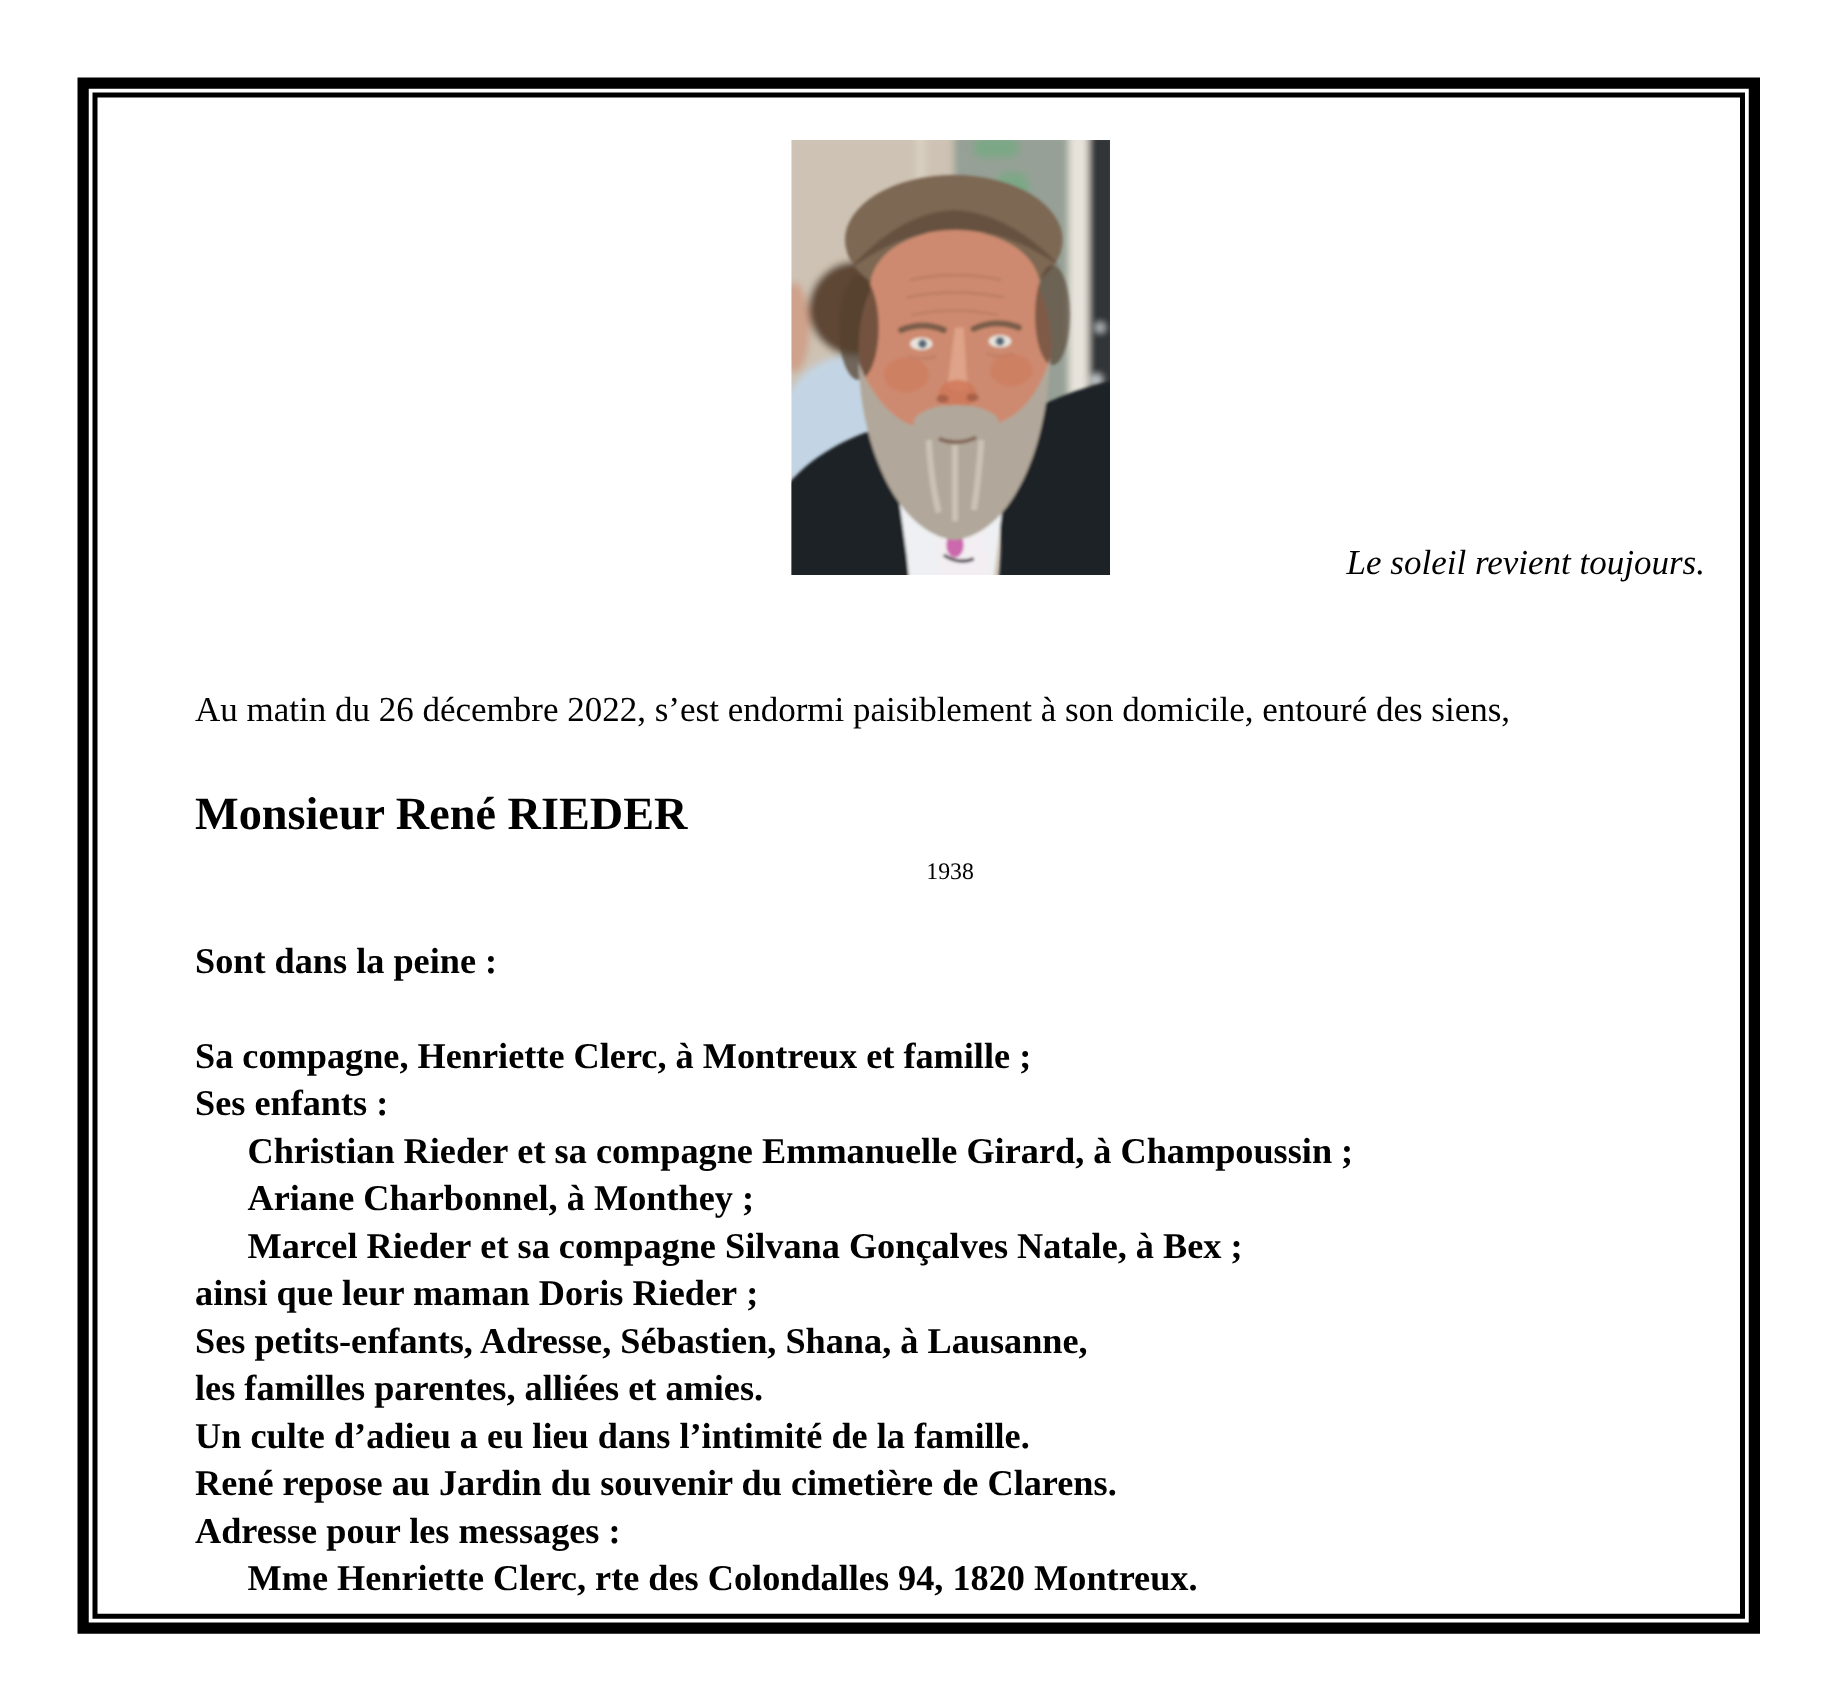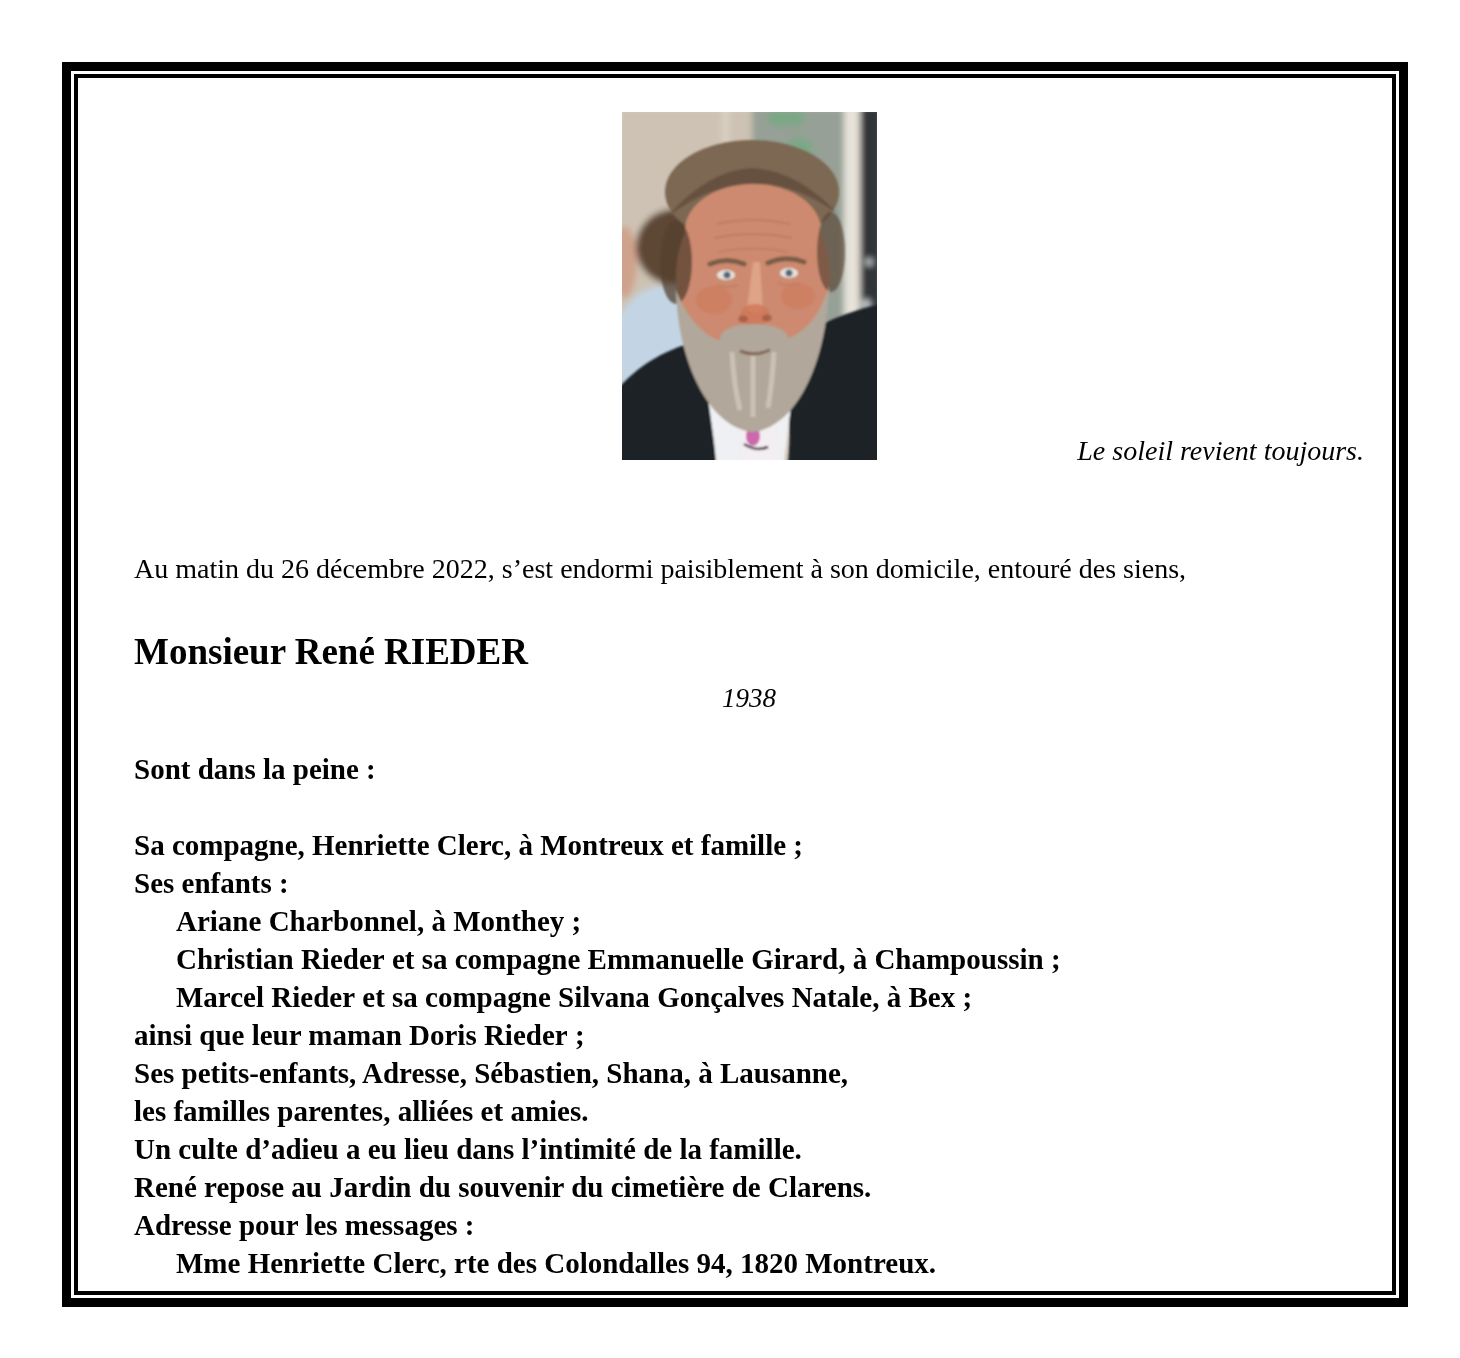--- a/index.html
+++ b/index.html
@@ -20,20 +20,21 @@
   .frame-inner {
     position: absolute;
     inset: 3px;
     border: 4px solid #000;
   }
   .content {
     position: absolute;
     inset: 0;
     padding: 0 28px 12px 56px;
     overflow: hidden;
+    margin-left: 22px;
   }
   .photo {
     display: block;
     width: 255px;
     height: 348px;
     margin: 34px auto 0 auto;
     overflow: hidden;
   }
   .photo svg { display: block; }
   .quote {
@@ -50,22 +51,21 @@
     margin: 82px 0 0 0;
   }
   .title {
     font-size: 37px;
     font-weight: bold;
     line-height: 44px;
     margin: 42px 0 0 0;
   }
   .year {
     text-align: center;
-    font-style: italic;
-    font-size: 27px;
+    font-size: 19px;
     line-height: 36px;
     margin-top: 6px;
   }
   .body-block {
     margin-top: 34px;
     font-size: 29px;
     line-height: 38px;
   }
   .body-block p { margin: 0; font-weight: bold; }
   .spacer-line { height: 38px; }
@@ -174,22 +174,22 @@
 
         <div class="title">Monsieur René RIEDER</div>
         <div class="year">1938</div>
 
         <div class="body-block">
           <p>Sont dans la peine :</p>
           <div class="spacer-line"></div>
           <div id="mourner-lines">
               <p><span>Sa compagne, Henriette </span><b>Clerc</b><span>, à Montreux et famille ;</span></p>
               <p><span>Ses enfants :</span></p>
+              <p class="indent"><span>Christian </span><b>Rieder</b><span> et sa compagne Emmanuelle </span><b>Girard</b><span>, à Champoussin ;</span></p>
               <p class="indent"><span>Ariane </span><b>Charbonnel,</b><span> à Monthey ;</span></p>
-              <p class="indent"><span>Christian </span><b>Rieder</b><span> et sa compagne Emmanuelle </span><b>Girard</b><span>, à Champoussin ;</span></p>
               <p class="indent"><span>Marcel </span><b>Rieder</b><span> et sa compagne Silvana </span><b>Gonçalves Natale</b><span>, à Bex ;</span></p>
               <p><span>ainsi que leur maman Doris </span><b>Rieder</b><span> ;</span></p>
               <p><span>Ses petits-enfants, Adresse, Sébastien, Shana, à Lausanne,</span></p>
               <p><span>les familles parentes, alliées et amies.</span></p>
               <p><span>Un culte d’adieu a eu lieu dans l’intimité de la famille.</span></p>
               <p><span>René repose au Jardin du souvenir du cimetière de Clarens.</span></p>
               <p><span>Adresse pour les messages :</span></p>
               <p class="indent"><span>Mme Henriette Clerc, rte des Colondalles 94, 1820 </span><b>Montreux</b><span>.</span></p>
             </div>
         </div>

